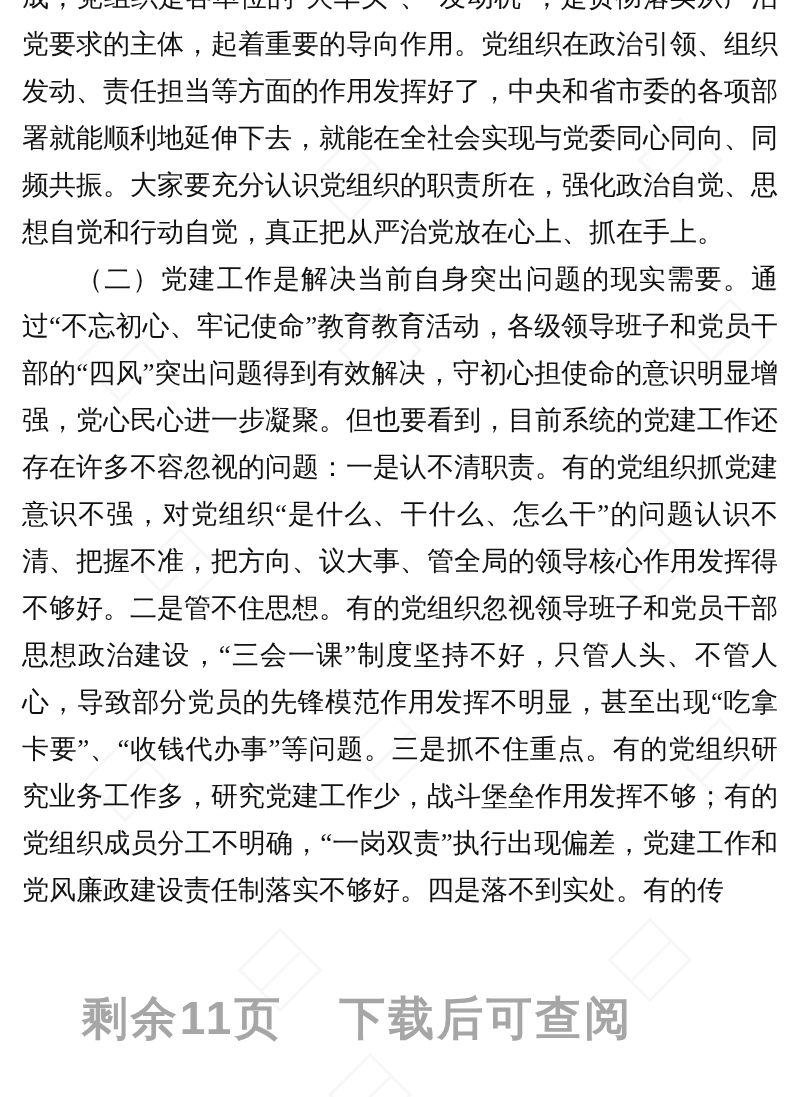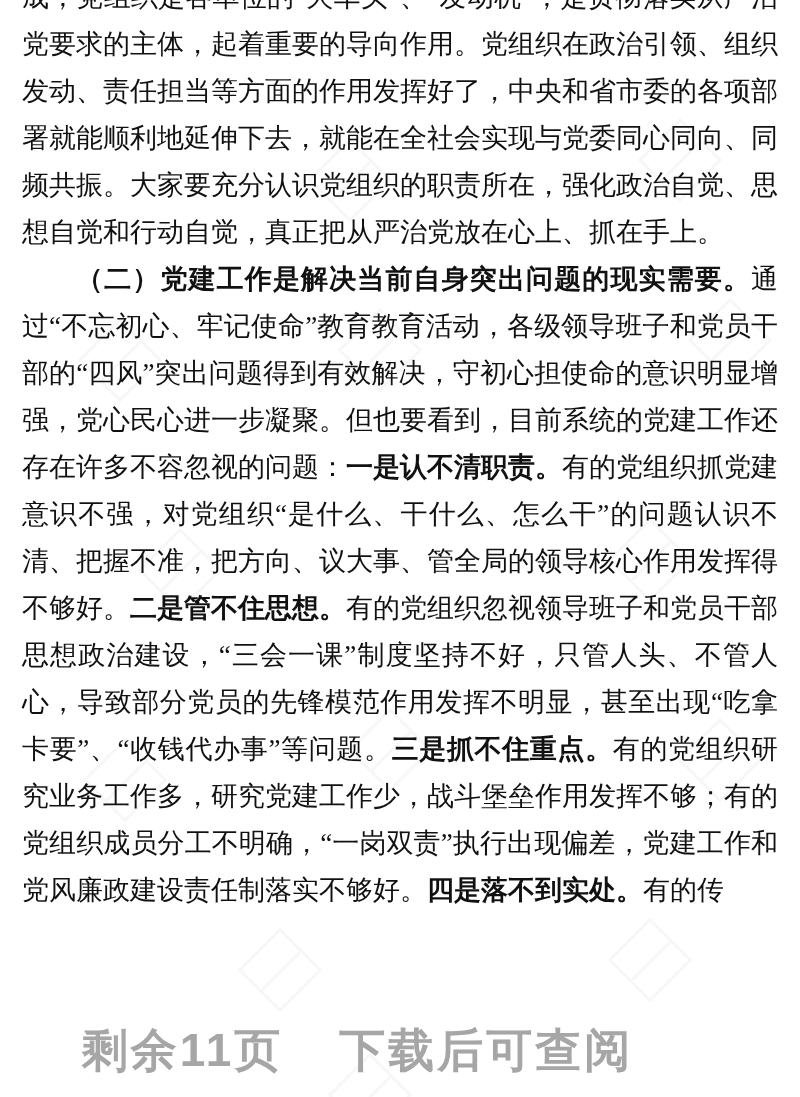--- a/index.html
+++ b/index.html
@@ -48,40 +48,39 @@
     z-index: 1;
     color: #111111;
     font-size: 27px;
     line-height: 47px;
     text-align: justify;
     letter-spacing: 0;
   }
   .para { margin: 0; }
   .para.indent { text-indent: 2em; }
   .run-bold {
-    font-weight: bold;
+    font-weight: normal;
     font-family: "Liberation Sans", "Liberation Serif", sans-serif;
   }
   
   .footer-wm {
     position: absolute;
     top: 988px;
     left: 0;
     width: 651px;
     z-index: 2;
     text-align: center;
     padding-left: 64px;
     box-sizing: border-box;
     font-family: "Liberation Sans", sans-serif;
     font-weight: bold;
     font-size: 46px;
     color: #a6a6a6;
     letter-spacing: 3px;
     white-space: nowrap;
-    margin-top: 32px;
   }
   .footer-gap {
     display: inline-block;
     width: 56px;
   }
 </style>
 </head>
 <body>
 
 <div class="page">

